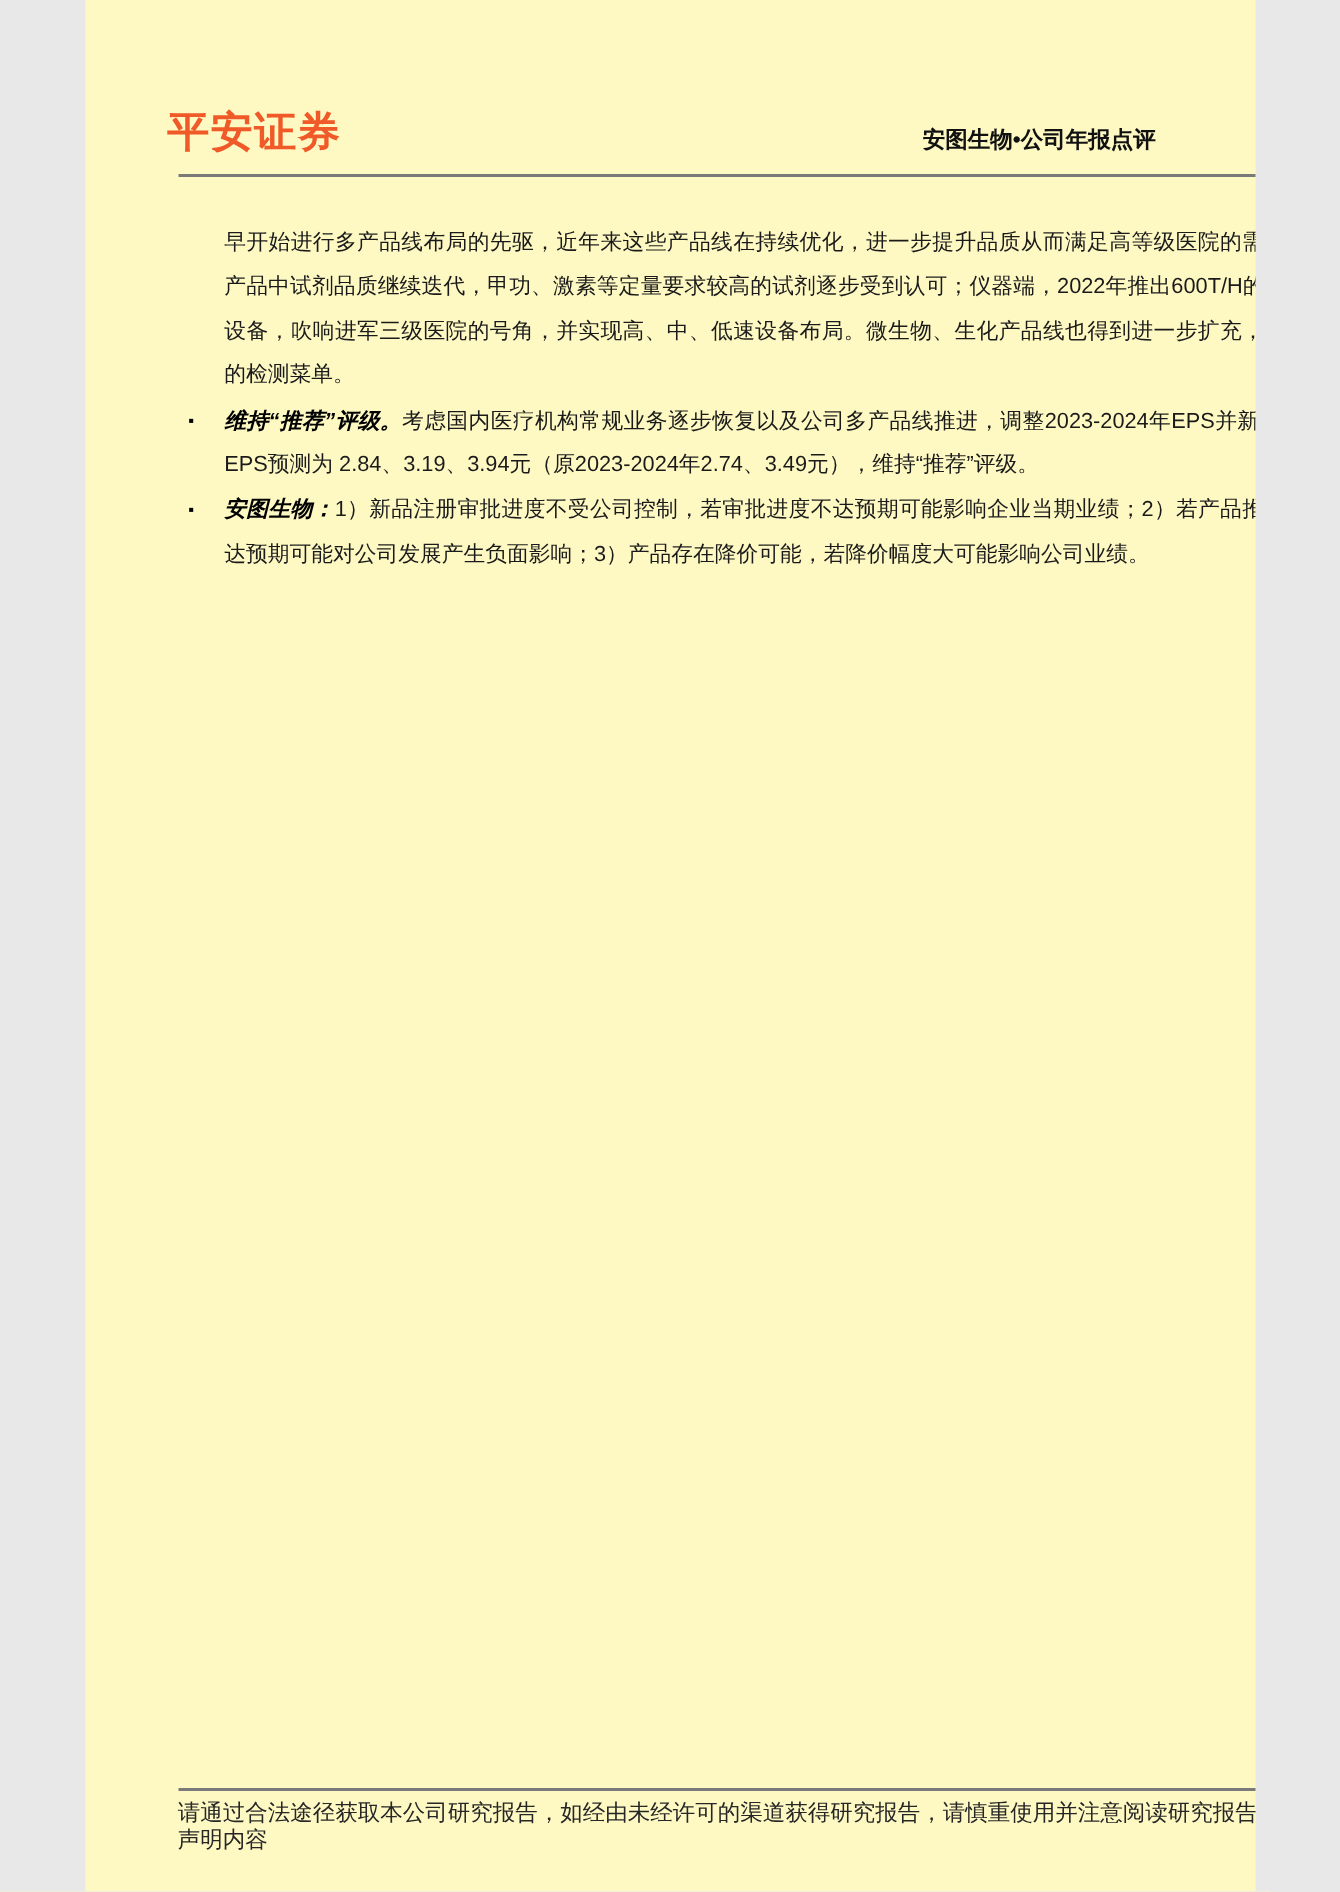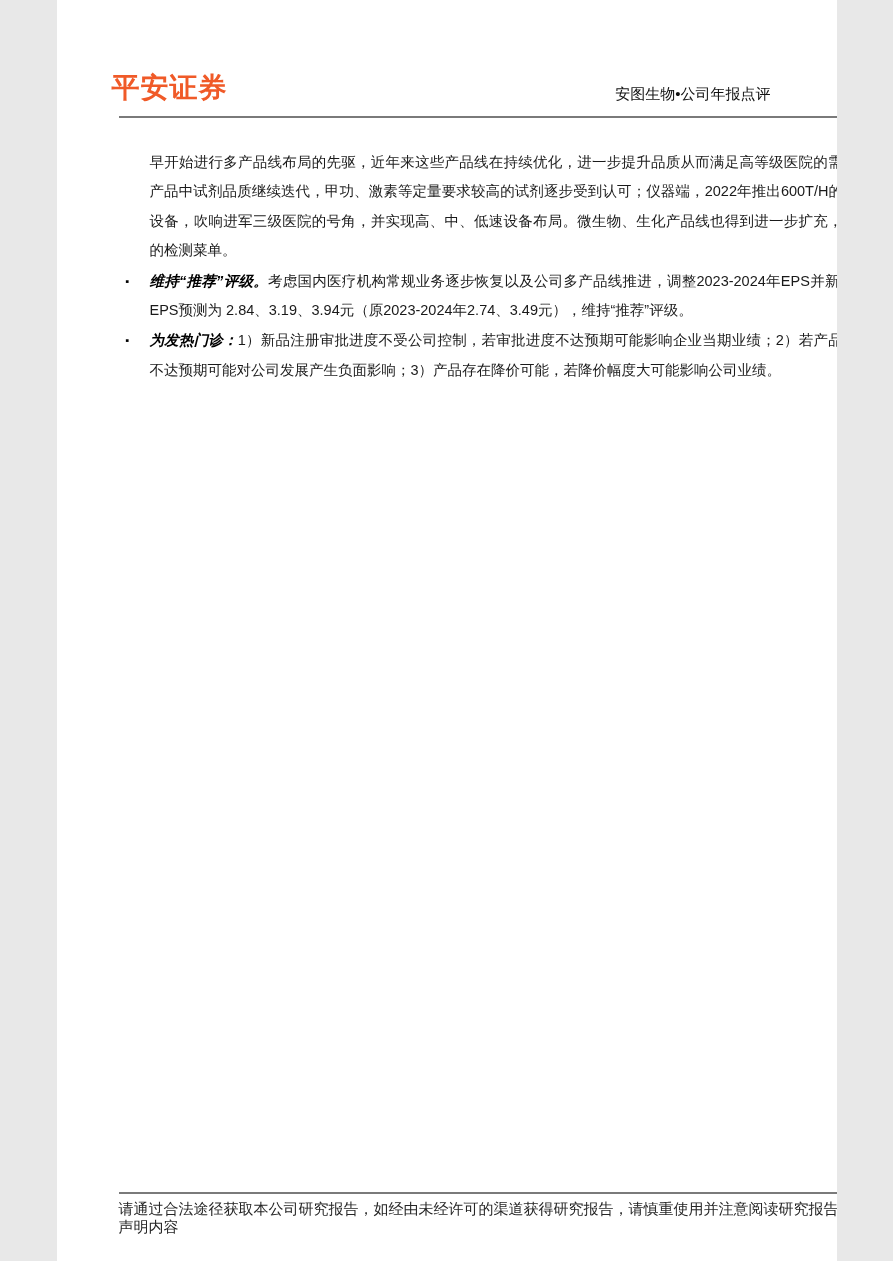--- a/index.html
+++ b/index.html
@@ -1,21 +1,21 @@
 <!DOCTYPE html>
 <html lang="zh"><head>
 <meta charset="utf-8">
 <style>
   * { margin: 0; padding: 0; box-sizing: border-box; }
   html, body { background: #e8e8e8; }
   .page {
     position: relative;
     width: 780px;
     height: 1261px;
-    background: #ffffff;
+    background: #fef9c3;
     margin: 0 auto;
     font-family: "Liberation Sans", "DejaVu Sans", sans-serif;
     overflow: hidden;
     padding-left: 24px;
   }
 
   
   .logo {
     position: absolute;
     left: 55px;
@@ -24,21 +24,21 @@
     font-weight: 700;
     letter-spacing: 1px;
     color: #F05A28;
     line-height: 1;
   }
   .header-label {
     position: absolute;
     right: 66px;
     top: 86px;
     font-size: 15px;
-    font-weight: 400;
+    font-weight: 700;
     color: #111111;
     line-height: 1;
   }
   .header-rule {
     position: absolute;
     left: 62px;
     top: 116px;
     width: 765px;
     height: 2px;
     background: #7a7a7a;
@@ -105,21 +105,21 @@
     <p>早开始进行多产品线布局的先驱，近年来这些产品线在持续优化，进一步提升品质从而满足高等级医院的需求。发光产品中试剂品质继续迭代，甲功、激素等定量要求较高的试剂逐步受到认可；仪器端，2022年推出600T/H的高速分析设备，吹响进军三级医院的号角，并实现高、中、低速设备布局。微生物、生化产品线也得到进一步扩充，构建全面的检测菜单。</p>
 
 
     <div class="bullet-item">
       <span class="bullet-marker">▪</span>
       <p><strong class="bullet-lead">维持“推荐”评级。</strong><span>考虑国内医疗机构常规业务逐步恢复以及公司多产品线推进，调整2023-2024年EPS并新增2025年EPS预测为 2.84、3.19、3.94元（原2023-2024年2.74、3.49元），维持“推荐”评级。</span></p>
     </div>
 
     <div class="bullet-item">
       <span class="bullet-marker">▪</span>
-      <p><strong class="bullet-lead">为发热门诊：</strong><span>1）新品注册审批进度不受公司控制，若审批进度不达预期可能影响企业当期业绩；2）若产品推广效果不达预期可能对公司发展产生负面影响；3）产品存在降价可能，若降价幅度大可能影响公司业绩。</span></p>
+      <p><strong class="bullet-lead">安图生物：</strong><span>1）新品注册审批进度不受公司控制，若审批进度不达预期可能影响企业当期业绩；2）若产品推广效果不达预期可能对公司发展产生负面影响；3）产品存在降价可能，若降价幅度大可能影响公司业绩。</span></p>
     </div>
 
   </main>
 
   <footer>
     <div class="footer-rule"></div>
     <p class="footer-text">请通过合法途径获取本公司研究报告，如经由未经许可的渠道获得研究报告，请慎重使用并注意阅读研究报告尾页的声明内容</p>
   </footer>
 
 </div>

